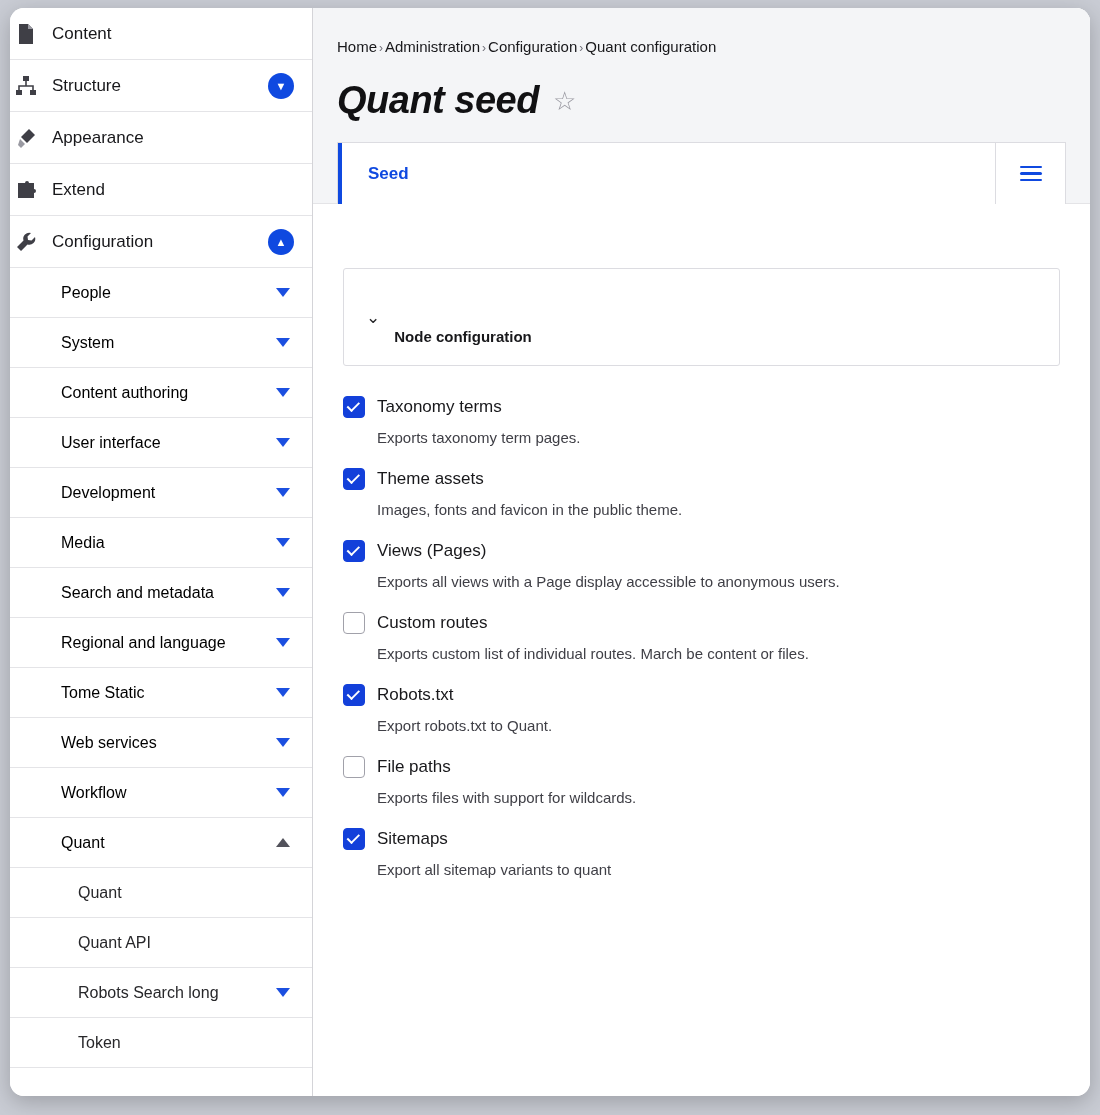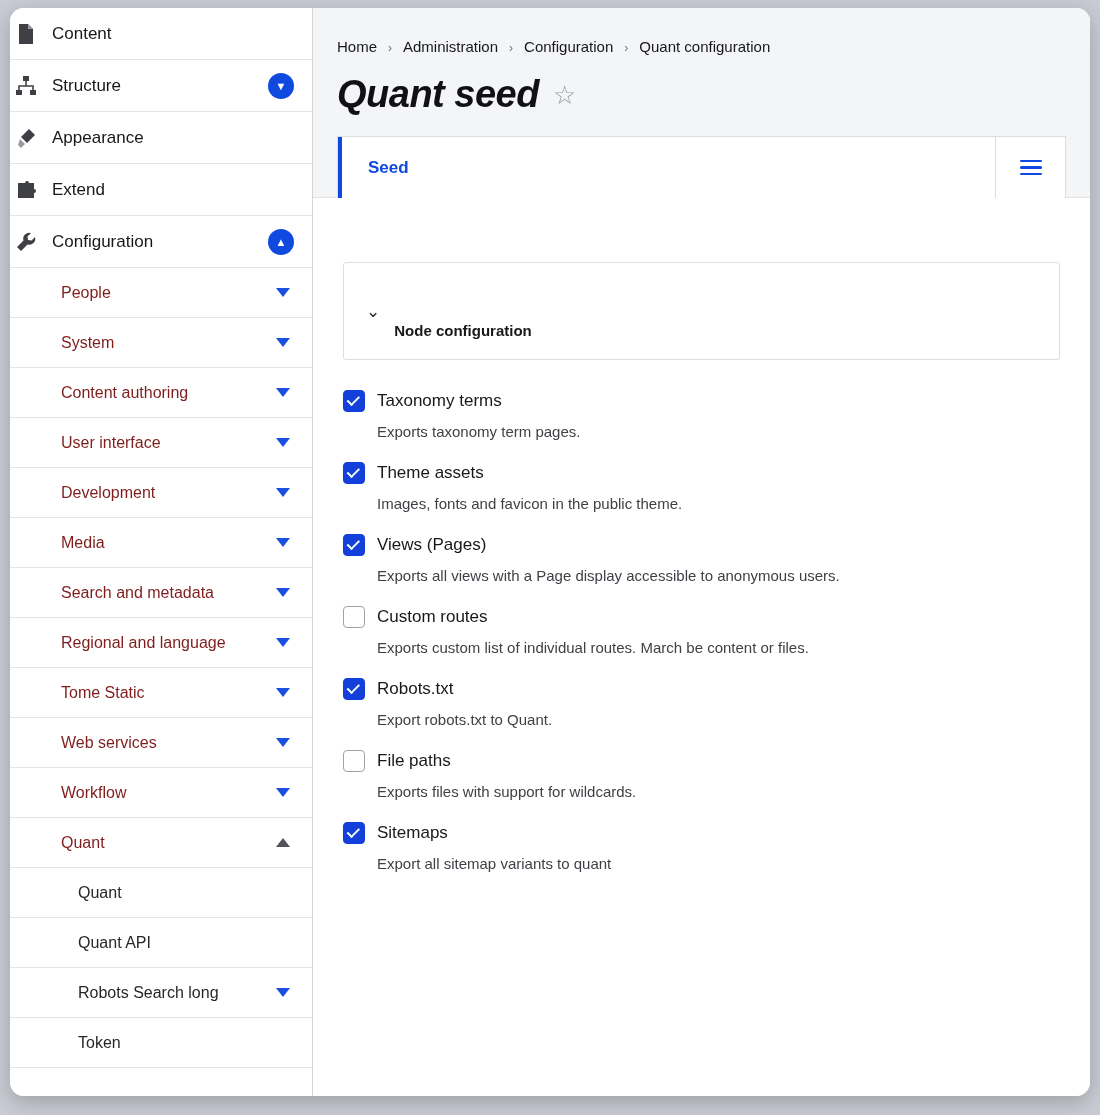--- a/index.html
+++ b/index.html
@@ -62,21 +62,21 @@
     display: flex;
     align-items: center;
     height: 50px;
     padding: 0 22px 0 51px;
     border-bottom: 1px solid #e4e4e7;
     background: #ffffff;
   }
   .sub-item .label {
     flex: 1;
     font-size: 16px;
-    color: #7f1d1d;
+    color: #000000;
   }
   .caret {
     width: 0; height: 0;
     border-left: 7px solid transparent;
     border-right: 7px solid transparent;
     flex: 0 0 14px;
   }
   .caret.down { border-top: 9px solid #1b4fe0; }
   .caret.up { border-bottom: 9px solid #52525b; }
   .sub-sub-item {
@@ -101,24 +101,24 @@
     overflow: hidden;
   }
   .main-head {
     background: #f4f5f7;
     padding: 30px 24px 0 24px;
     border-bottom: 1px solid #e4e4e7;
   }
   .breadcrumb {
     display: flex;
     align-items: flex-end;
-    gap: 11px;
+    gap: 2px;
     font-size: 15px;
     color: #18181b;
-    margin-bottom: 18px;
+    margin-bottom: 24px;
   }
   .breadcrumb .sep { color: #71717a; font-size: 12px; }
   .breadcrumb .crumb { white-space: nowrap; }
   .page-title-row {
     display: flex;
     align-items: center;
     gap: 14px;
     margin-bottom: 20px;
   }
   .page-title {

